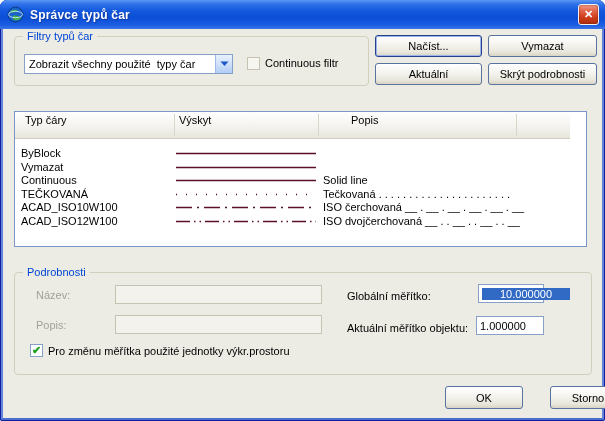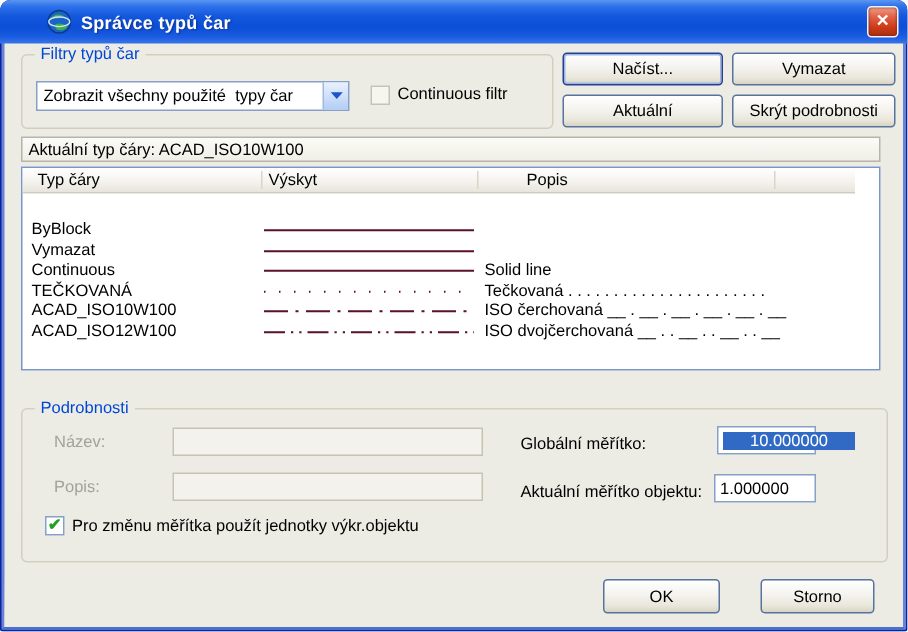--- a/index.html
+++ b/index.html
@@ -13,21 +13,21 @@
     position:absolute;inset:0;
     border-left:3px solid #6583d8;border-right:3px solid #6583d8;border-bottom:3px solid #4a6fd0;
     border-top:none;outline:1px solid #10219c;outline-offset:-1px;
     border-radius:7px 7px 2px 2px;
     background:#ececE4;
   }
   .titlebar{
     position:absolute;left:0;top:0;width:605px;height:29px;
     border-radius:7px 7px 0 0;
     background:linear-gradient(180deg,#5a96f2 0%,#2f72ea 14%,#1257dd 38%,#0b4fd6 62%,#1a5ce2 85%,#3a74e6 100%);
-    display:flex;align-items:center;padding-left:24px;
+    display:flex;align-items:center;
   }
   .app-icon{width:17px;height:17px;margin:0 6px 0 7px;flex:0 0 auto;}
   .title-text{
     color:#fff;font-weight:bold;font-size:12px;letter-spacing:.2px;
     text-shadow:1px 1px 1px #143a9e;
   }
   .close-btn{
     position:absolute;right:6px;top:4px;width:21px;height:21px;
     border:1px solid #f2f2f2;border-radius:3px;
     background:linear-gradient(180deg,#f0a08c 0%,#e2654a 30%,#cc3a16 70%,#aa3012 100%);
@@ -68,38 +68,38 @@
   .statusbar{
     position:absolute;left:14px;top:91px;width:573px;height:17px;
     border:1px solid #b8b5a8;background:linear-gradient(180deg,#fbfbf8,#efeee6);
     display:flex;align-items:center;padding-left:4px;
   }
   .listbox{
     position:absolute;left:14px;top:111px;width:573px;height:136px;
     background:#fff;border:1px solid #7a96c8;overflow:hidden;
   }
   .list-header{
-    position:absolute;left:0;top:0;right:16px;height:17px;
+    position:absolute;left:0;top:0;right:16px;height:27px;
     background:linear-gradient(180deg,#ffffff 0%,#f4f3ef 55%,#e7e5db 100%);
     border-bottom:1px solid #cfcdbf;
   }
   .hcell{position:absolute;top:2px;white-space:nowrap;}
   .hsep{position:absolute;top:2px;bottom:2px;width:1px;background:#d8d6c8;}
   .rows{position:absolute;left:0;top:19px;right:0;margin-top:16px;}
   .lt-row{position:relative;height:13.5px;}
   .lt-name{position:absolute;left:6px;top:0;white-space:nowrap;}
   .lt-line{position:absolute;left:161px;top:3px;}
   .lt-desc{position:absolute;left:308px;top:0;white-space:pre;}
   .input{
     position:absolute;background:#fff;border:1px solid #86a0c8;height:19px;
     display:flex;align-items:center;padding-left:3px;white-space:pre;
   }
   .input.disabled{background:#f3f2ec;border-color:#c6c3b3;}
   .input .sel{background:#316ac5;color:#fff;padding:0 18px;}
-  .footer-btn{height:23px;}
+  .footer-btn{height:23px;margin-left:43px;}
 </style>
 </head>
 <body>
 
 <div class="window">
   <div class="frame"></div>
 
   <div class="titlebar">
     <svg class="app-icon" viewBox="0 0 17 17">
       <circle cx="8.5" cy="8.5" r="7.5" fill="#1a63c8" stroke="#0a3c86"></circle>
@@ -123,23 +123,20 @@
     </span>
   </div>
   <div class="checkbox disabled" style="left:247px;top:57px;"></div>
   <span class="label" style="left:265px;top:57px;">Continuous filtr</span>
 
   <div class="btn" style="left:488px;top:35px;width:109px;height:22px;">Vymazat</div>
   <div class="btn default" style="left:375px;top:35px;width:107px;height:22px;">Načíst...</div>
   <div class="btn" style="left:375px;top:63px;width:107px;height:22px;">Aktuální</div>
   <div class="btn" style="left:488px;top:63px;width:109px;height:22px;">Skrýt podrobnosti</div>
 
-  <div class="statusbar">
-    <span>Aktuální typ čáry: ACAD_ISO10W100</span>
-  </div>
 
   <div class="listbox">
     <div class="list-header">
       <span class="hcell" style="left:10px;">Typ čáry</span>
       <span class="hcell" style="left:164px;">Výskyt</span>
       <span class="hcell" style="left:308px;margin-left:28px;">Popis</span>
       <span class="hsep" style="left:159px;"></span>
       <span class="hsep" style="left:303px;"></span>
       <span class="hsep" style="left:501px;"></span>
     </div>
@@ -209,17 +206,17 @@
   <span class="label" style="left:347px;top:290px;">Globální měřítko:</span>
   <div class="input" style="left:478px;top:284px;width:66px;">
     <span class="sel">10.000000</span>
   </div>
   <span class="label" style="left:347px;top:322px;">Aktuální měřítko objektu:</span>
   <div class="input" style="left:476px;top:316px;width:68px;">
     <span>1.000000</span>
   </div>
 
   <div class="checkbox checked" style="left:30px;top:344px;">✔</div>
-  <span class="label" style="left:48px;top:345px;">Pro změnu měřítka použít jednotky výkr.objektu</span>
+  <span class="label" style="left:48px;top:345px;">Pro změnu měřítka použité jednotky výkr.prostoru</span>
 
   <div class="btn footer-btn" style="left:402px;top:386px;width:78px;">OK</div>
   <div class="btn footer-btn" style="left:507px;top:386px;width:76px;">Storno</div>
 </div>
 
 </body></html>

